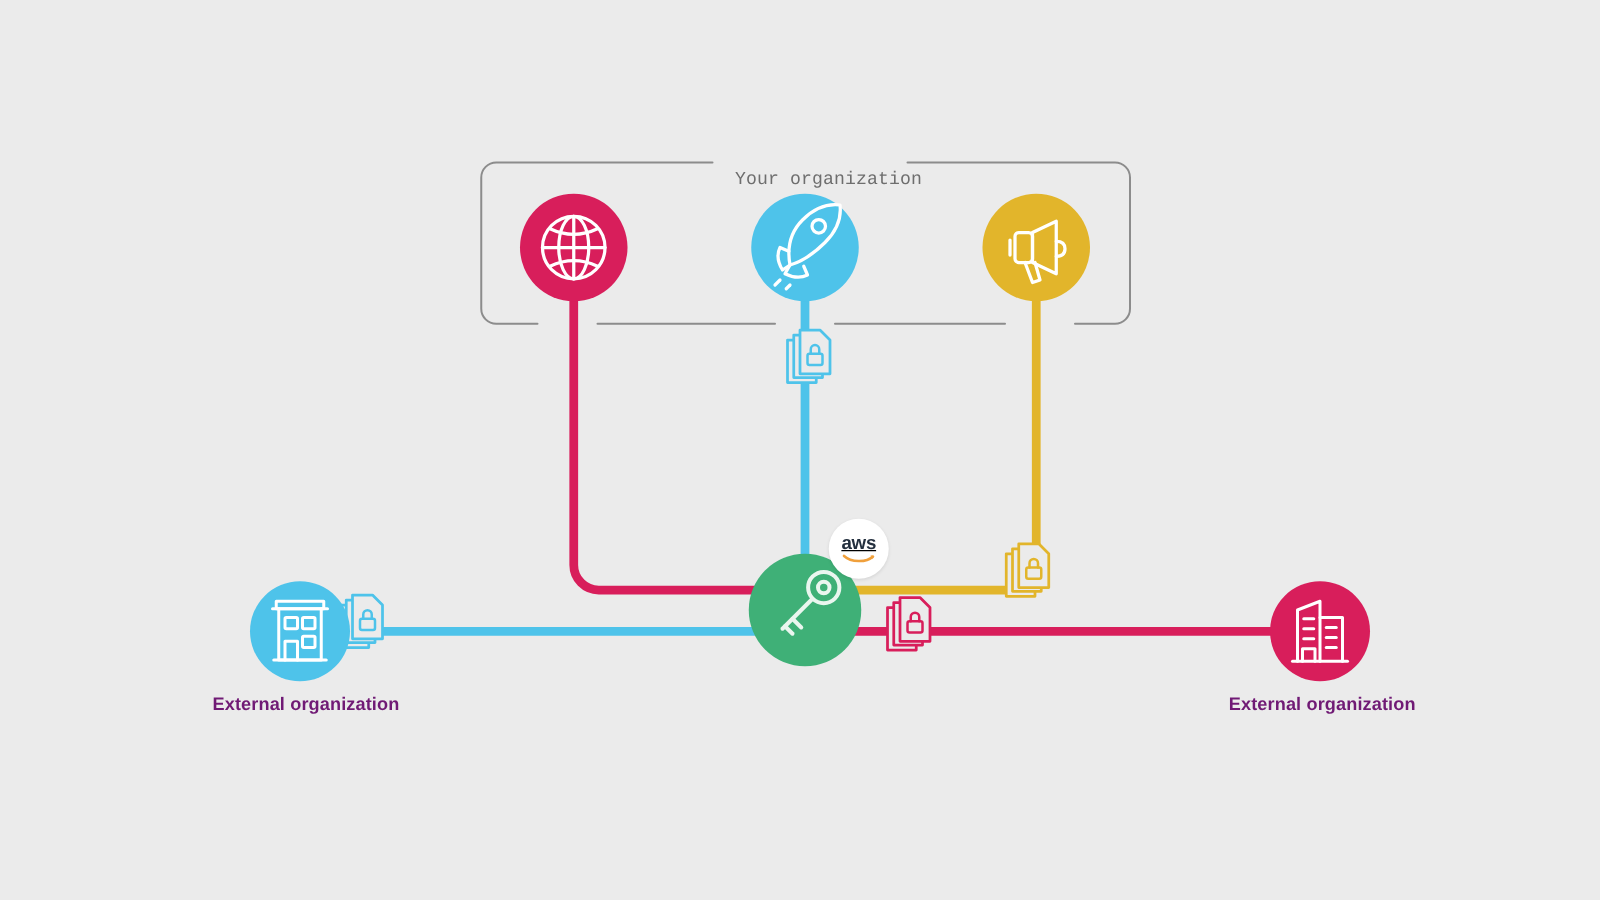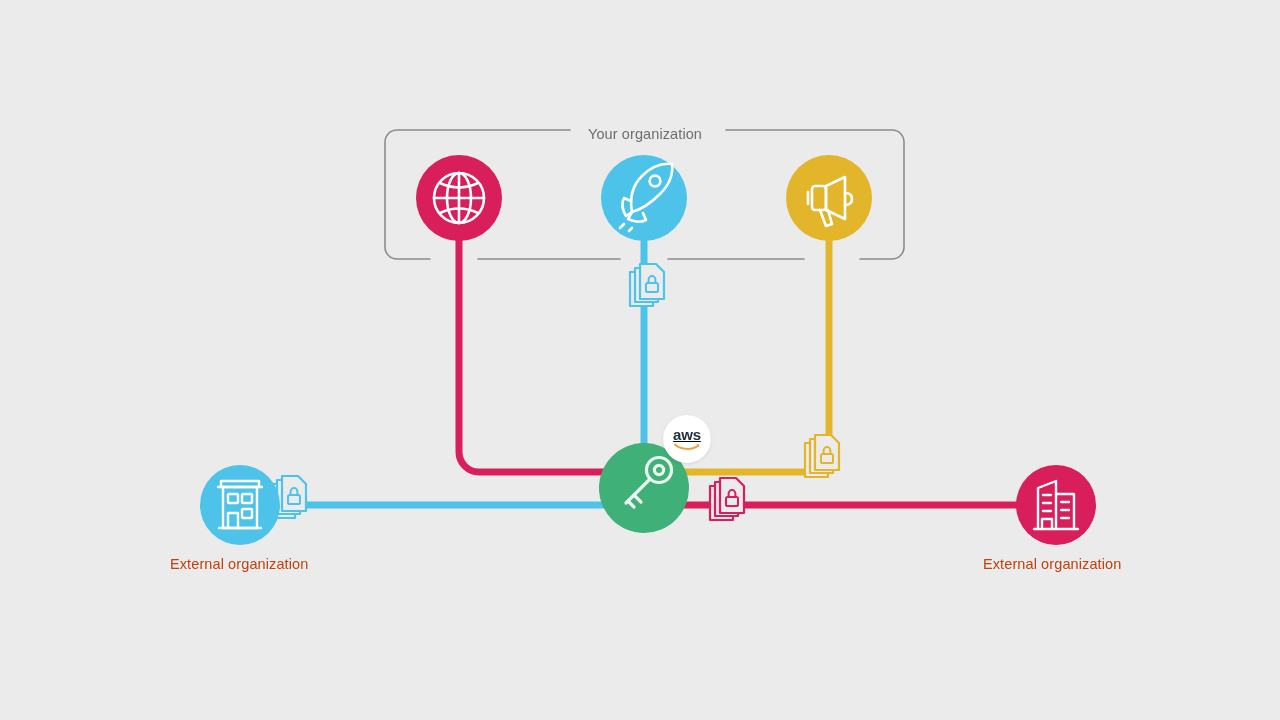--- a/index.html
+++ b/index.html
@@ -34,22 +34,23 @@
     white-space: nowrap;
     -webkit-font-smoothing: antialiased;
   }
   .frame-label {
     font-size: 14.5px;
     color: #6e6e6e;
     letter-spacing: 0.1px;
   }
   .ext-label {
     font-size: 14.5px;
-    color: #c2410c;
+    color: #701a75;
     letter-spacing: 0.1px;
+    font-weight: bold;
   }
   .aws-badge {
     position: absolute;
     width: 48px;
     height: 48px;
     border-radius: 50%;
     background: #ffffff;
     box-shadow: 0 1px 3px rgba(0,0,0,0.10);
     display: flex;
     align-items: center;
@@ -253,19 +254,19 @@
   </svg>
 
   <div class="aws-badge" style="left:663px; top:415px;">
     <div class="aws-word">aws</div>
     <svg width="26" height="8" viewBox="0 0 26 8">
       <path d="M1 1.6 C7 7.2 19 7.2 24.4 2.2" fill="none" stroke="#f0a03c" stroke-width="2" stroke-linecap="round"></path>
       <path d="M22.4 1.1 L25.2 1.8 L24.2 4.4 Z" fill="#f0a03c"></path>
     </svg>
   </div>
 
-  <div class="lbl frame-label" style="left:588px; top:126px;">Your organization</div>
+  <div class="lbl frame-label" style="left:588px; top:136px;font-family:Liberation Mono, monospace;">Your organization</div>
 
   <div class="lbl ext-label" style="left:170px; top:556px;">External organization</div>
 
   <div class="lbl ext-label" style="left:983px; top:556px;">External organization</div>
 
 </div>
 
 </body></html>

